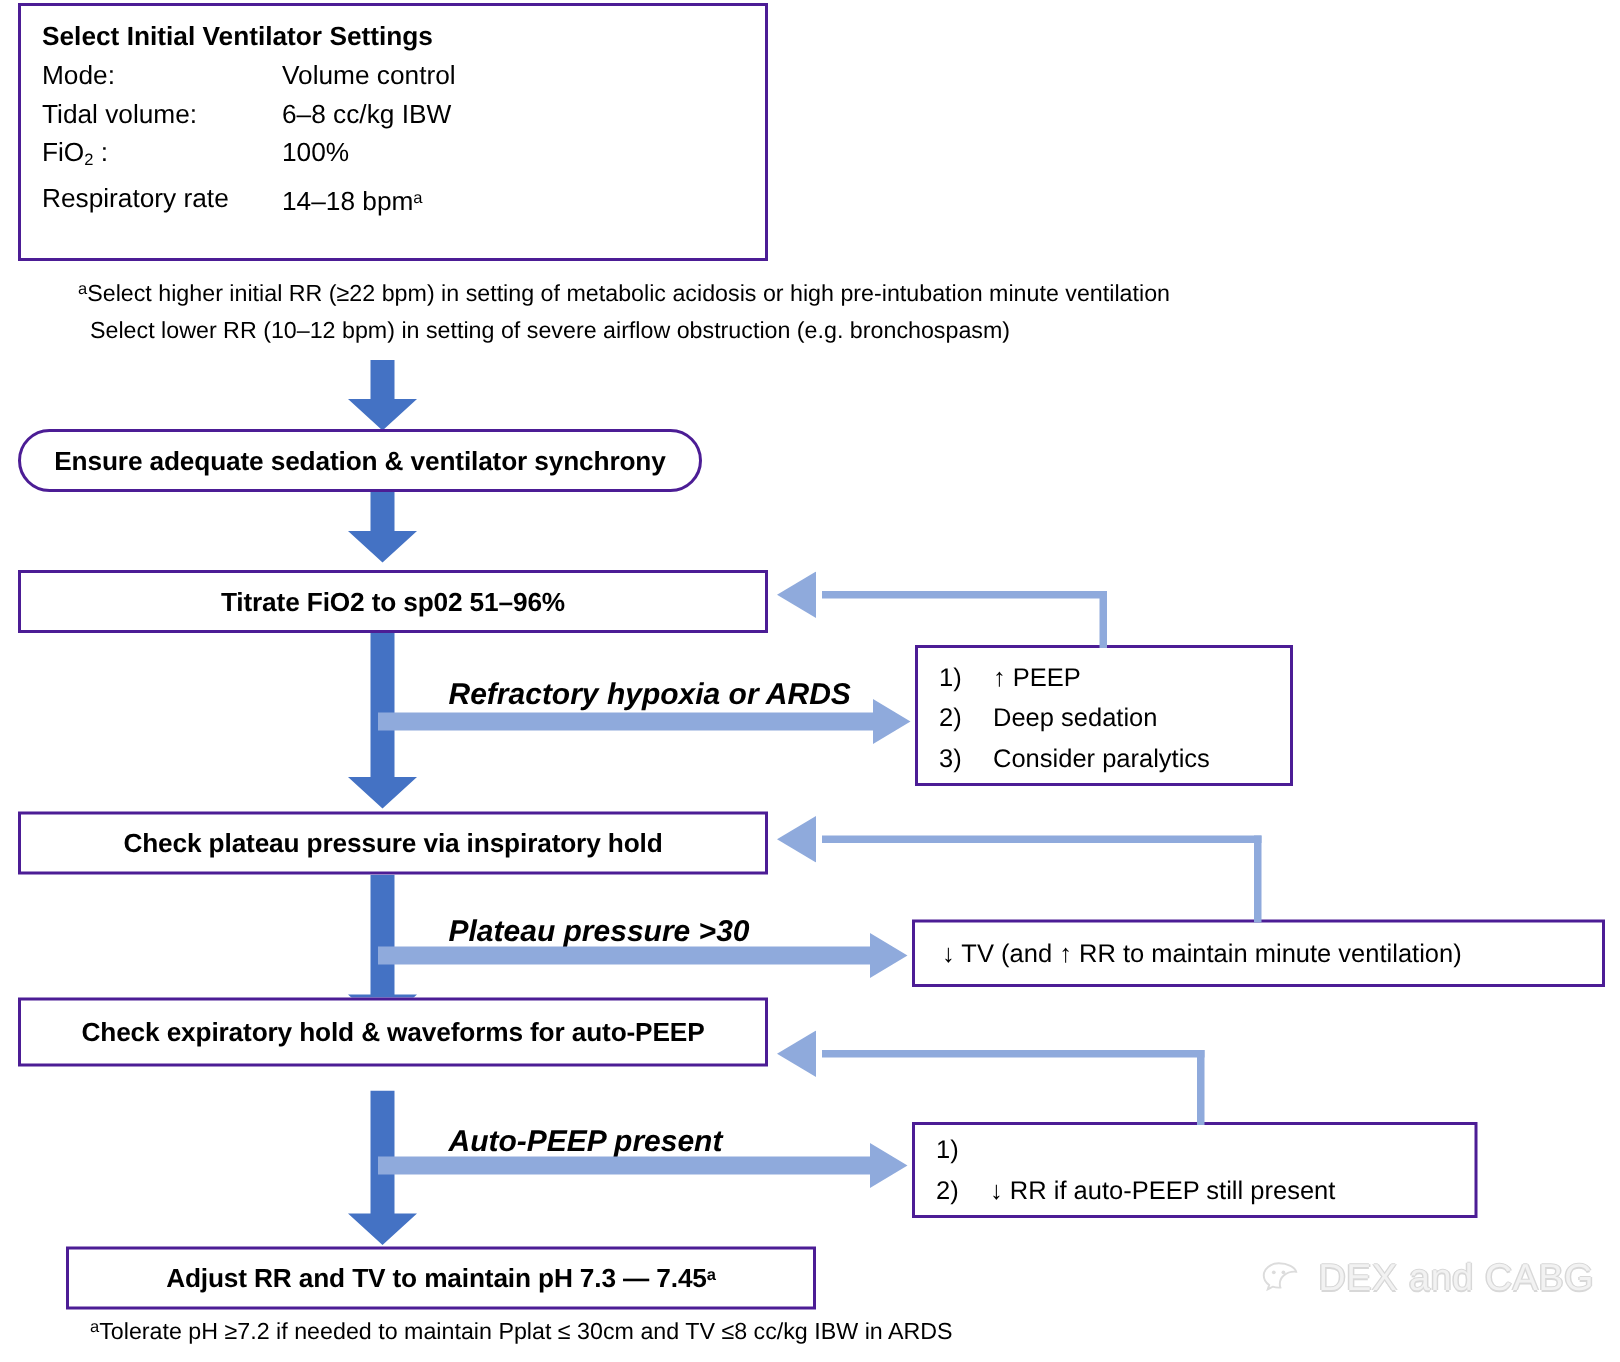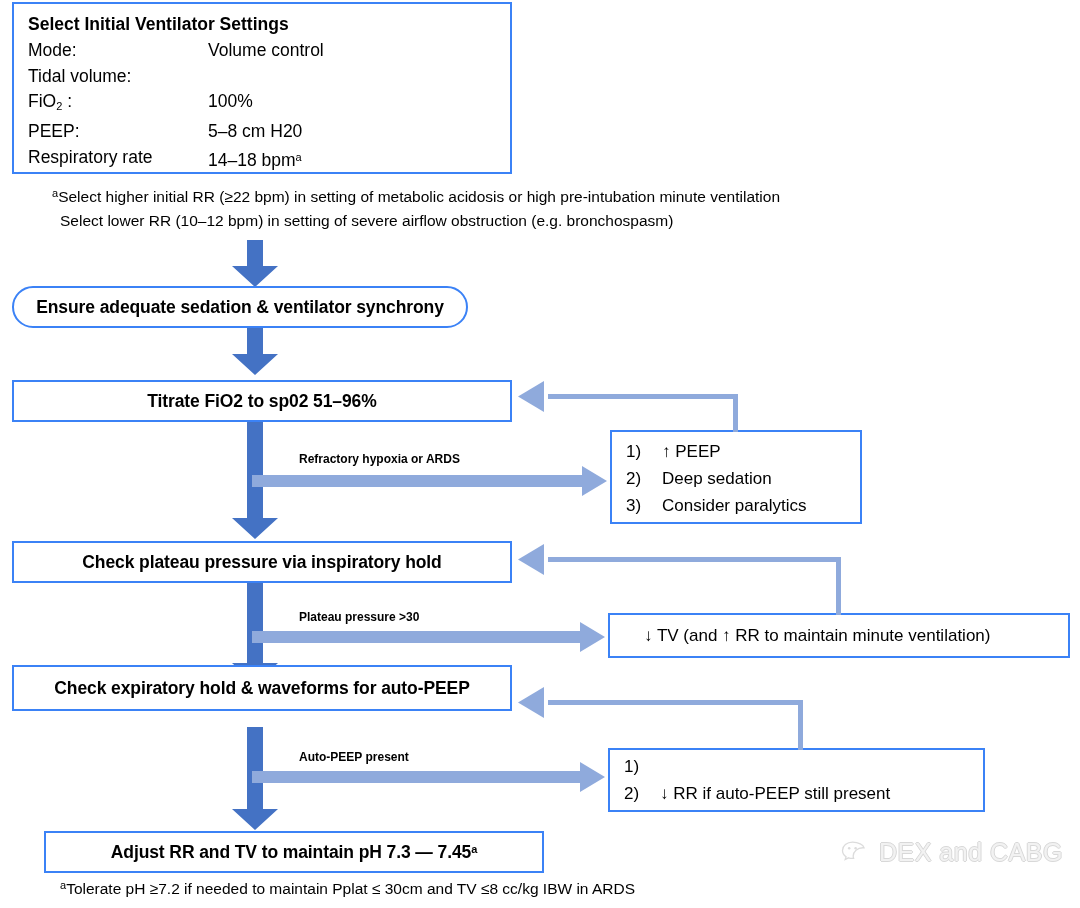--- a/index.html
+++ b/index.html
@@ -13,21 +13,21 @@
     height:908px;
     background:#ffffff;
     overflow:hidden;
   }
   .abs{position:absolute;}
 
   
   .box{
     position:absolute;
     box-sizing:border-box;
-    border:2px solid #3b82f6;
+    border:2px solid #4c1d95;
     background:#ffffff;
   }
   .mainbox{
     display:flex;
     align-items:center;
     justify-content:center;
     font-weight:bold;
     font-size:17.5px;
     letter-spacing:-0.1px;
   }
@@ -35,21 +35,21 @@
 
   
   #settings-card{
     left:12px; top:2px; width:500px; height:172px;
     padding:8px 0 0 14px;
   }
   #settings-title{
     font-weight:bold;font-size:17.5px;margin:0 0 1px 0;line-height:25px;
   }
   .setting-row{
-    display:flex;font-size:17.5px;line-height:25.5px;gap:20px;
+    display:flex;font-size:17.5px;line-height:25.5px;
   }
   .setting-row .k{width:160px;flex:0 0 160px;}
   .setting-row .v{flex:1;}
   sub{font-size:11px;vertical-align:-0.25em;}
   sup{font-size:11px;vertical-align:0.45em;}
 
   
   .footnote{
     position:absolute;font-size:15.5px;line-height:24px;white-space:nowrap;
   }
@@ -62,22 +62,22 @@
     padding:6px 0 6px 14px;
     font-size:17px;
     line-height:27px;
   }
   .branchbox .li{display:flex;white-space:nowrap;}
   .branchbox .num{width:36px;flex:0 0 36px;}
   .branchbox .single{white-space:nowrap;padding-left:4px;}
 
   
   .branchlabel{
-    position:absolute;font-weight:bold;
-    font-size:12px;white-space:nowrap;
+    position:absolute;font-style:italic;font-weight:bold;
+    font-size:20px;white-space:nowrap;
   }
 
   
   .downarrow{position:absolute;}
   .harrow{position:absolute;}
   .retline{position:absolute;background:#8FAADC;}
 
   
   #watermark{
     position:absolute;left:841px;top:838px;
@@ -99,31 +99,28 @@
   <div id="settings-card" class="box">
     <div id="settings-title">Select Initial Ventilator Settings</div>
 
     <div class="setting-row">
       <span class="k">Mode:</span>
       <span class="v">Volume control</span>
     </div>
 
     <div class="setting-row">
       <span class="k">Tidal volume:</span>
+      <span class="v">6–8 cc/kg IBW</span>
     </div>
 
     <div class="setting-row">
       <span class="k">FiO<sub>2</sub> :</span>
       <span class="v">100%</span>
     </div>
 
-    <div class="setting-row">
-      <span class="k">PEEP:</span>
-      <span class="v">5–8 cm H20</span>
-    </div>
 
     <div class="setting-row">
       <span class="k">Respiratory rate</span>
       <span class="v">14–18 bpm<sup>a</sup></span>
     </div>
   </div>
 
   <div id="footnote-top" class="footnote">
     <div class="l1"><sup>a</sup>Select higher initial RR (≥22 bpm) in setting of metabolic acidosis or high pre-intubation minute ventilation</div>
     <div class="l2">Select lower RR (10–12 bpm) in setting of severe airflow obstruction (e.g. bronchospasm)</div>
@@ -195,21 +192,21 @@
   <svg class="abs" style="left:518px;top:381px;" width="34" height="31" viewBox="0 0 34 31">
     <polygon points="0,15.5 26,0 26,31" fill="#8FAADC"></polygon>
   </svg>
 
   <div class="branchlabel" style="left:299px;top:610px;">Plateau pressure &gt;30</div>
 
   <svg class="harrow" style="left:252px;top:622px;" width="354" height="30" viewBox="0 0 354 30">
     <polygon points="0,9 328,9 328,0 353,15 328,30 328,21 0,21" fill="#8FAADC"></polygon>
   </svg>
 
-  <div class="box branchbox" style="left:608px;top:613px;width:462px;height:45px;display:flex;align-items:center;padding:0 0 0 30px;">
+  <div class="box branchbox" style="left:608px;top:613px;width:462px;height:45px;display:flex;align-items:center;padding:0 0 0 14px;">
     <span class="single">↓ TV  (and ↑ RR to maintain minute ventilation)</span>
   </div>
 
   <div class="retline" style="left:836px;top:557px;width:5px;height:58px;"></div>
   <div class="retline" style="left:548px;top:557px;width:293px;height:5px;"></div>
   <svg class="abs" style="left:518px;top:544px;" width="34" height="31" viewBox="0 0 34 31">
     <polygon points="0,15.5 26,0 26,31" fill="#8FAADC"></polygon>
   </svg>
 
   <div class="branchlabel" style="left:299px;top:750px;">Auto-PEEP present</div>

